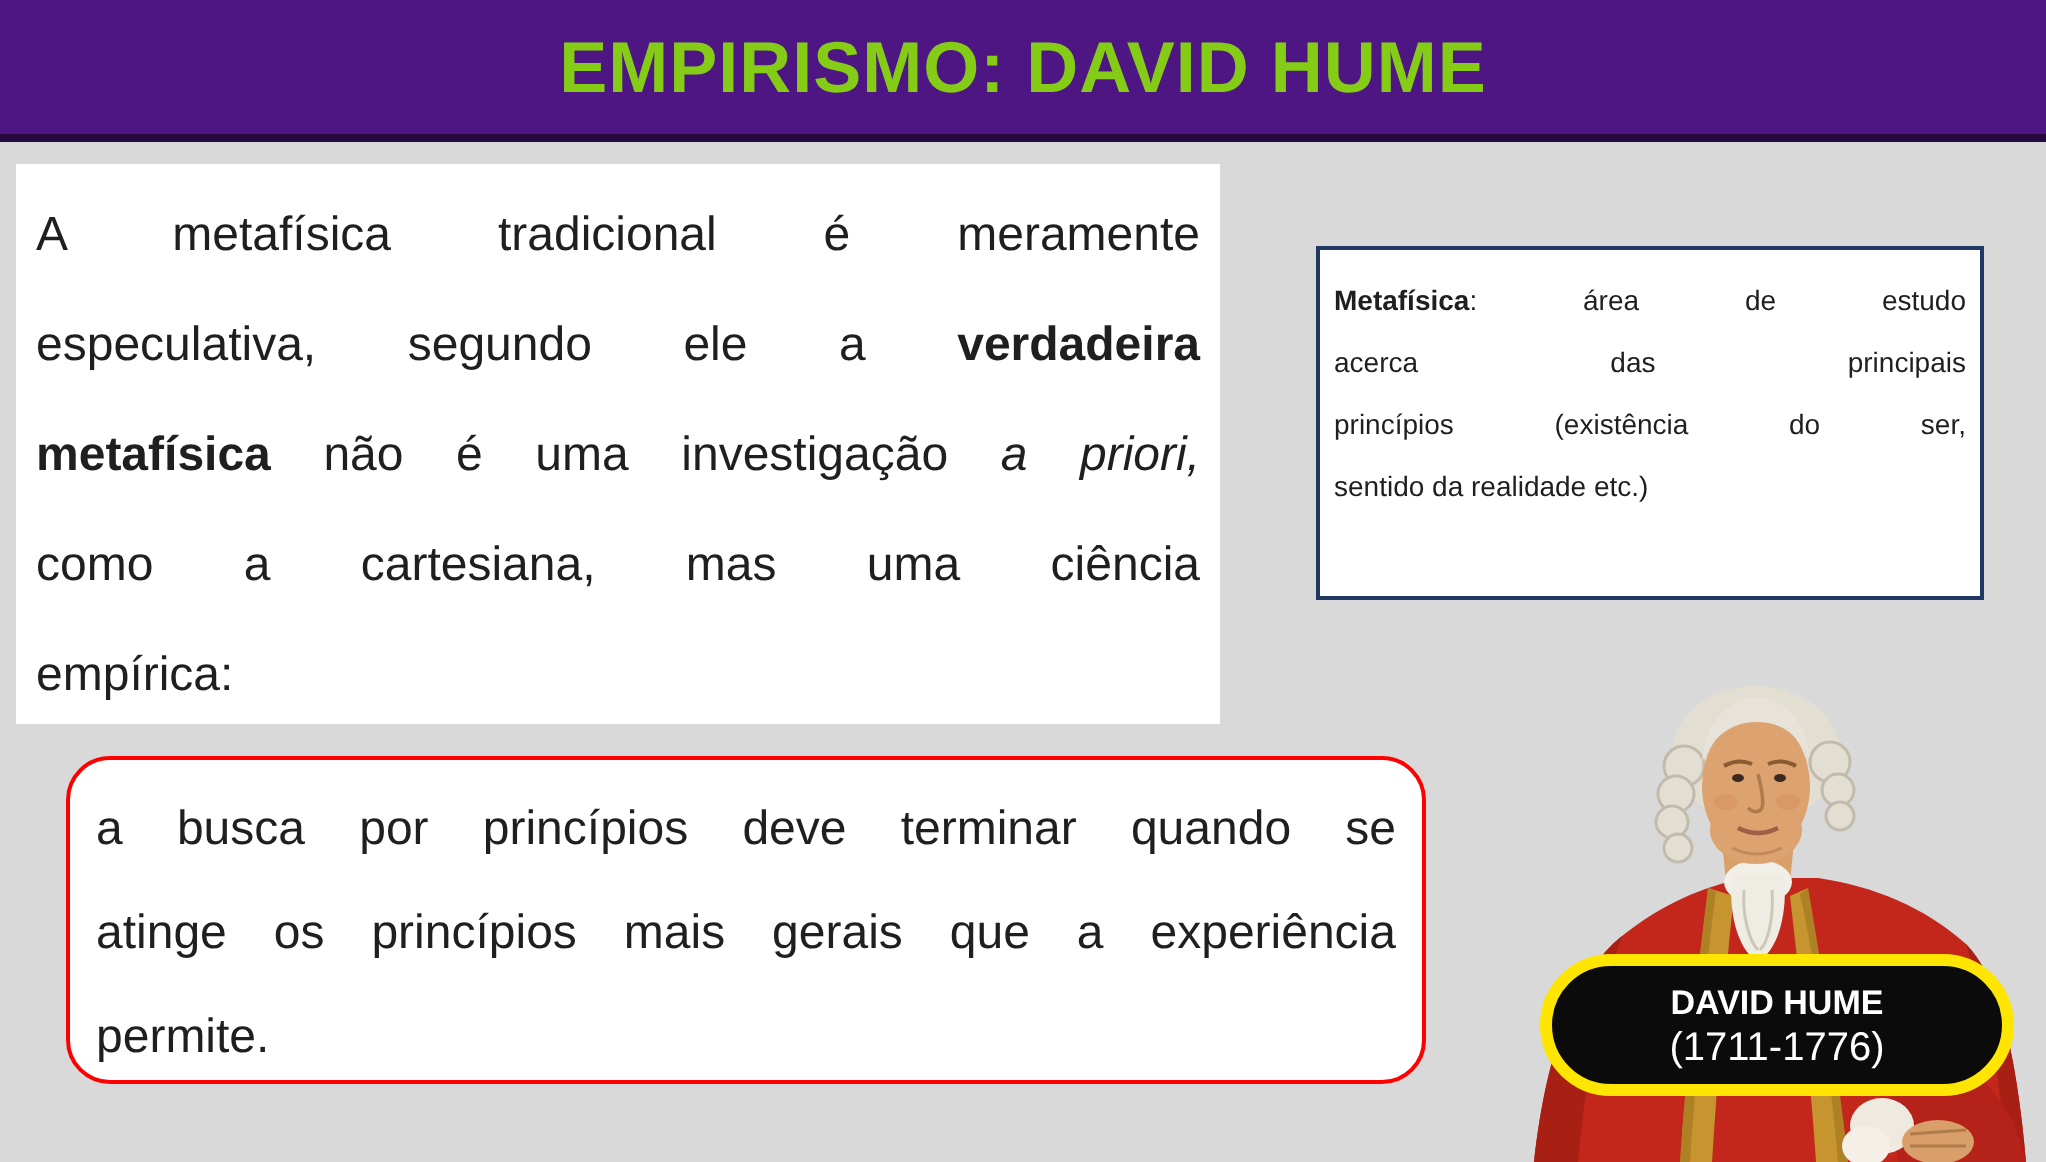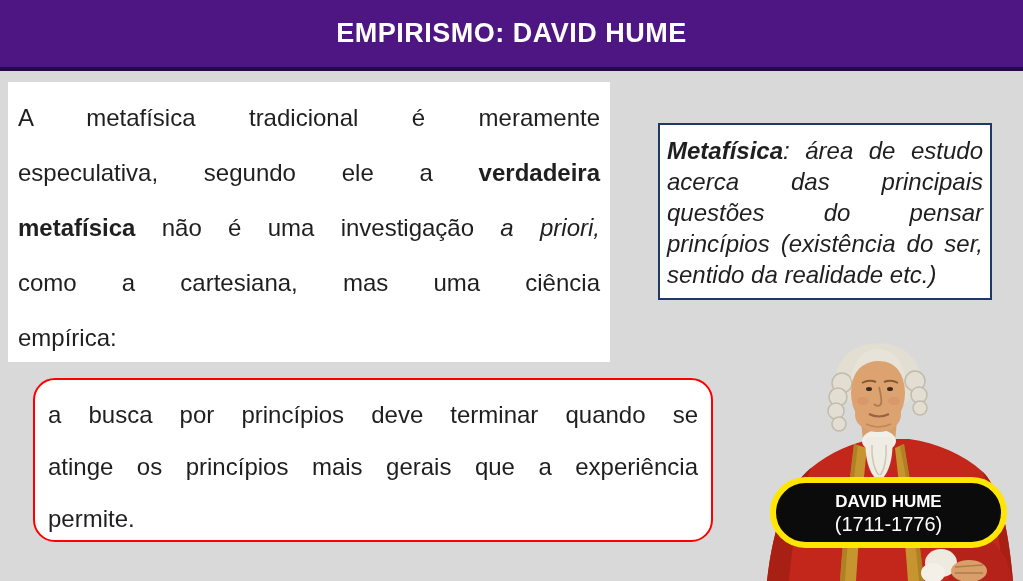--- a/index.html
+++ b/index.html
@@ -22,38 +22,37 @@
     color:var(--text);
   }
   
   .header{
     position:absolute;left:0;top:0;width:1023px;height:67px;
     background:var(--header-bg);
     border-bottom:4px solid var(--header-border);
     display:flex;align-items:center;justify-content:center;
   }
   .header .title{
-    color:#ffffff;font-weight:bold;font-size:27px;letter-spacing:.5px;
+    color:#84cc16;font-weight:bold;font-size:36px;letter-spacing:.5px;
   }
   
   .main-block{
     position:absolute;left:8px;top:82px;width:602px;height:280px;
     background:#FFFFFF;
     padding:8px 10px 0 10px;box-sizing:border-box;
     font-size:24px;line-height:55px;
     overflow:hidden;
   }
   
   .def-box{
     position:absolute;left:658px;top:123px;width:334px;height:177px;
     background:#FFFFFF;border:2px solid var(--box-border-navy);
     padding:10px 7px 0 7px;box-sizing:border-box;
-    font-size:24px;line-height:31px;
+    font-size:14px;line-height:31px;
     overflow:hidden;
-    font-style:italic;
   }
   
   .quote-box{
     position:absolute;left:33px;top:378px;width:680px;height:164px;
     background:#FFFFFF;border:2.5px solid var(--box-border-red);
     border-radius:22px;
     padding:9px 13px 16px 13px;box-sizing:border-box;
     font-size:24px;line-height:52px;
     overflow:hidden;
   }
@@ -91,21 +90,20 @@
       <div class="jline"><span class="seg-r">A metafísica tradicional é meramente</span></div>
       <div class="jline"><span class="seg-r">especulativa, segundo ele a </span><span class="seg-b">verdadeira</span></div>
       <div class="jline"><span class="seg-b">metafísica</span><span class="seg-r"> não é uma investigação </span><span class="seg-i">a priori,</span></div>
       <div class="jline"><span class="seg-r">como a cartesiana, mas uma ciência</span></div>
       <div class="jline jlast"><span class="seg-r">empírica:</span></div>
     </div>
 
   <div class="def-box">
       <div class="jline"><span class="seg-b">Metafísica</span><span class="seg-r">: área de estudo</span></div>
       <div class="jline"><span class="seg-r">acerca das principais</span></div>
-      <div class="jline"><span class="seg-r">questões do pensar</span></div>
       <div class="jline"><span class="seg-r">princípios (existência do ser,</span></div>
       <div class="jline jlast"><span class="seg-r">sentido da realidade etc.)</span></div>
     </div>
 
   <div class="quote-box">
       <div class="jline"><span class="seg-r">a busca por princípios deve terminar quando se</span></div>
       <div class="jline"><span class="seg-r">atinge os princípios mais gerais que a experiência</span></div>
       <div class="jline jlast"><span class="seg-r">permite.</span></div>
     </div>
 

